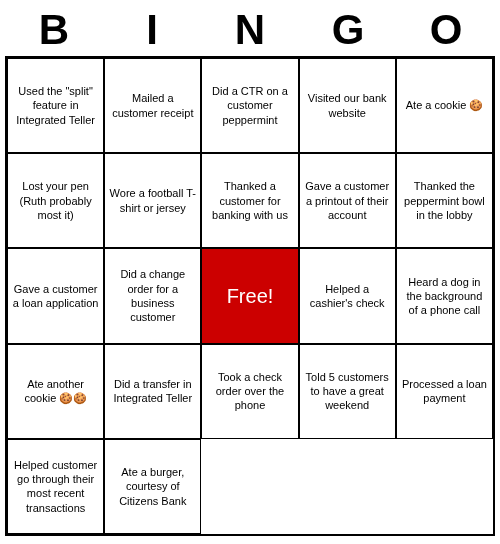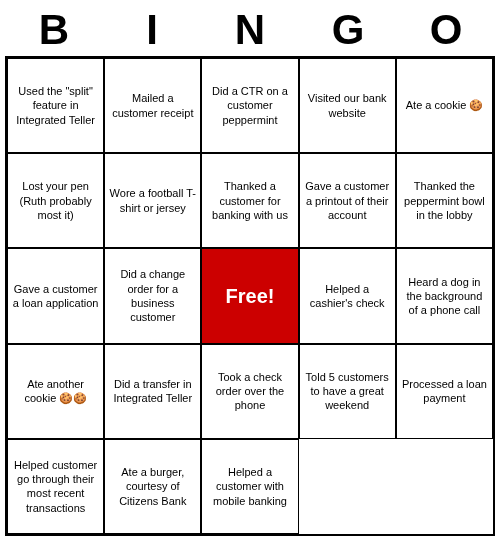--- a/index.html
+++ b/index.html
@@ -44,21 +44,21 @@
       font-size: 11px;
       padding: 4px;
       line-height: 1.3;
       color: #000;
       background: #fff;
     }
     .bingo-cell.free {
       background: #cc0000;
       color: #fff;
       font-size: 20px;
-      font-weight: bold;
+      font-weight: normal;
     }
   </style>
 </head>
 <body>
 
 <div class="bingo-header">
 <span class="bingo-letter">B</span>
     <span class="bingo-letter">I</span>
     <span class="bingo-letter">N</span>
     <span class="bingo-letter">G</span>
@@ -81,14 +81,13 @@
     <div class="bingo-cell free">Free!</div>
     <div class="bingo-cell">Helped a cashier's check</div>
     <div class="bingo-cell">Heard a dog in the background of a phone call</div>
     <div class="bingo-cell">Ate another cookie 🍪🍪</div>
     <div class="bingo-cell">Did a transfer in Integrated Teller</div>
     <div class="bingo-cell">Took a check order over the phone</div>
     <div class="bingo-cell">Told 5 customers to have a great weekend</div>
     <div class="bingo-cell">Processed a loan payment</div>
     <div class="bingo-cell">Helped customer go through their most recent transactions</div>
     <div class="bingo-cell">Ate a burger, courtesy of Citizens Bank</div>
-    <div class="bingo-cell">Helped a customer with mobile banking</div>
   </div>
 
 </body></html>

